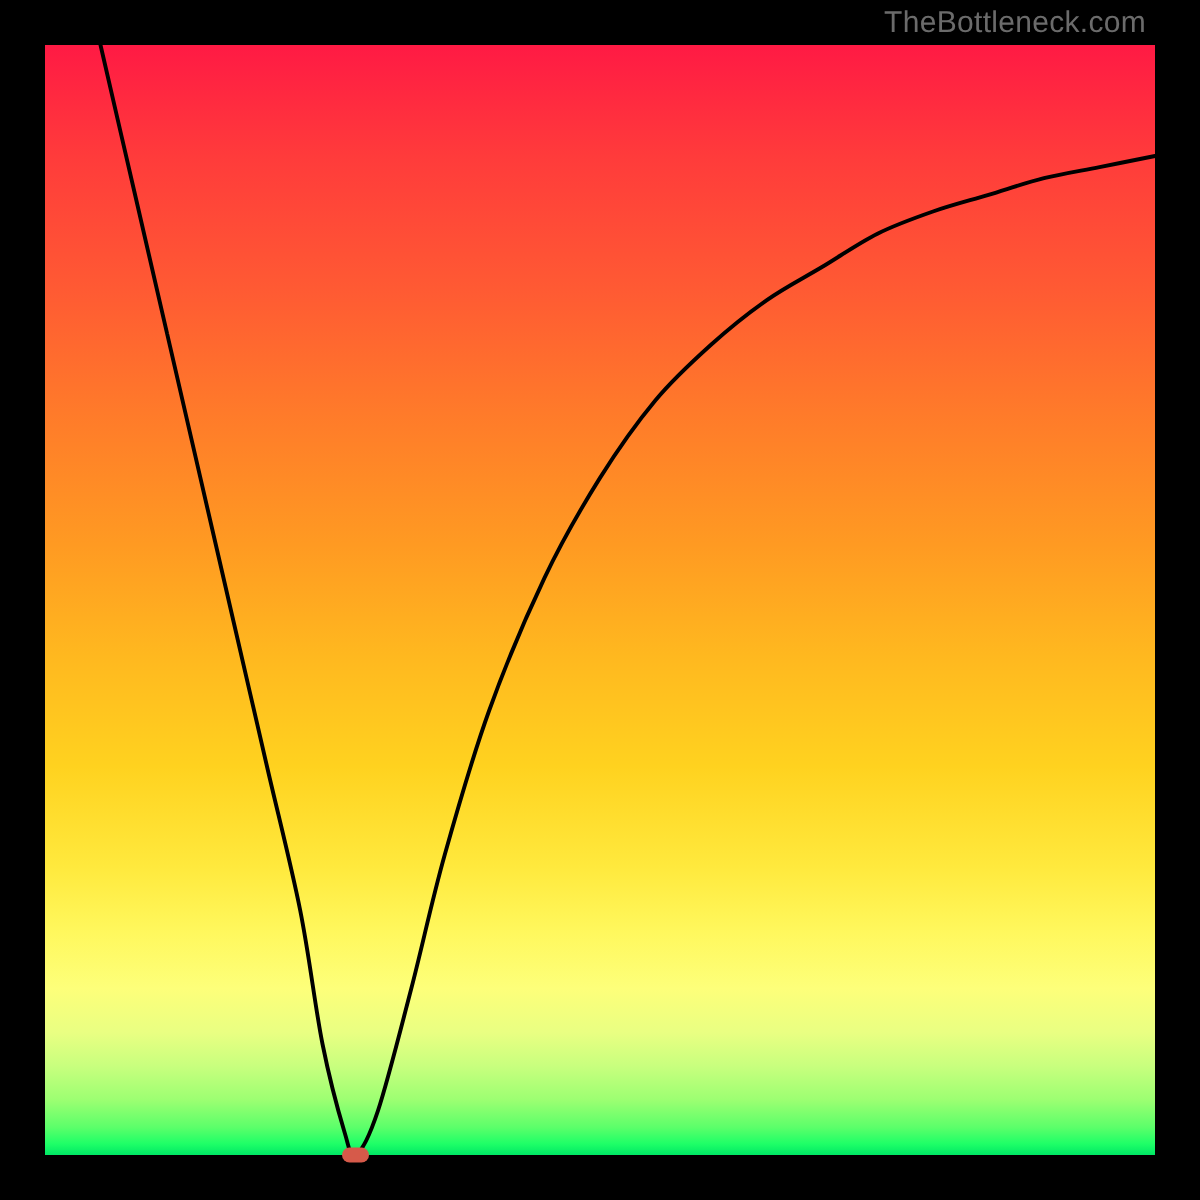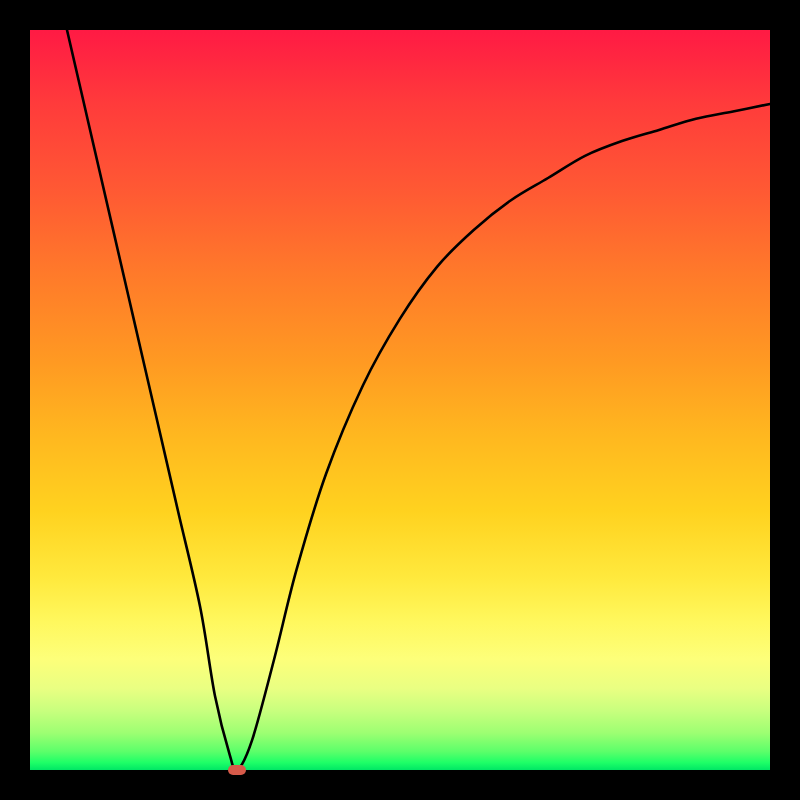--- a/index.html
+++ b/index.html
@@ -65,20 +65,21 @@
     background: #d65a4a;
     border-radius: 6px;
     transform: translate(-50%, -50%);
   }
 </style>
 </head>
 <body>
 
 <div class="chart-container">
 
+  <div class="watermark">TheBottleneck.com</div>
 
   <div class="plot-area">
 
     <svg class="curve" viewBox="0 0 740 740" preserveAspectRatio="none">
       <path id="curve-path" fill="none" stroke="#000" stroke-width="2.6" stroke-linecap="round" stroke-linejoin="round" d="M 37 0 C 40.7 16.033333333333342, 51.800000000000004 64.13333333333338, 59.2 96.20000000000005 C 66.60000000000001 128.2666666666667, 74 160.33333333333331, 81.4 192.39999999999998 C 88.80000000000001 224.46666666666664, 96.2 256.53333333333336, 103.60000000000001 288.6 C 111.00000000000001 320.6666666666667, 118.4 352.73333333333335, 125.80000000000001 384.8 C 133.20000000000002 416.8666666666667, 140.6 448.93333333333334, 148 481 C 155.4 513.0666666666667, 164.03333333333336 546.3666666666667, 170.20000000000002 577.2 C 176.36666666666667 608.0333333333334, 180.06666666666666 641.3333333333334, 185 666 C 189.93333333333334 690.6666666666666, 196.10000000000002 712.8666666666667, 199.8 725.2 C 203.5 737.5333333333334, 203.50000000000003 742.4666666666667, 207.20000000000002 740 C 210.9 737.5333333333333, 215.83333333333334 728.9, 222 710.4 C 228.16666666666666 691.9, 236.8 657.3666666666667, 244.20000000000002 629 C 251.60000000000002 600.6333333333333, 257.76666666666665 571.0333333333334, 266.4 540.2 C 275.0333333333333 509.36666666666673, 284.9 474.83333333333337, 296 444 C 307.1 413.16666666666663, 320.6666666666667 381.09999999999997, 333 355.2 C 345.3333333333333 329.3, 357.66666666666663 308.33333333333337, 370 288.6 C 382.33333333333337 268.8666666666667, 394.66666666666674 251.59999999999994, 407.00000000000006 236.79999999999995 C 419.33333333333337 221.99999999999997, 431.6666666666667 210.90000000000006, 444 199.80000000000007 C 456.3333333333333 188.70000000000007, 468.6666666666667 178.8333333333333, 481 170.19999999999993 C 493.3333333333333 161.56666666666658, 505.6666666666667 155.39999999999998, 518 148 C 530.3333333333334 140.60000000000002, 542.6666666666666 131.96666666666673, 555 125.80000000000007 C 567.3333333333334 119.6333333333334, 579.6666666666666 115.31666666666668, 592 111 C 604.3333333333334 106.68333333333332, 616.6666666666666 103.59999999999998, 629 99.89999999999998 C 641.3333333333334 96.19999999999997, 653.6666666666666 91.88333333333328, 666 88.79999999999995 C 678.3333333333334 85.71666666666663, 690.6666666666666 83.86666666666663, 703 81.39999999999998 C 715.3333333333334 78.93333333333332, 733.8333333333334 75.23333333333333, 740 74"></path>
     </svg>
 
     <div id="min-marker" class="min-marker" style="left: 207.2px; top: 740px; background: rgb(214, 90, 74);"></div>
 
   </div>

